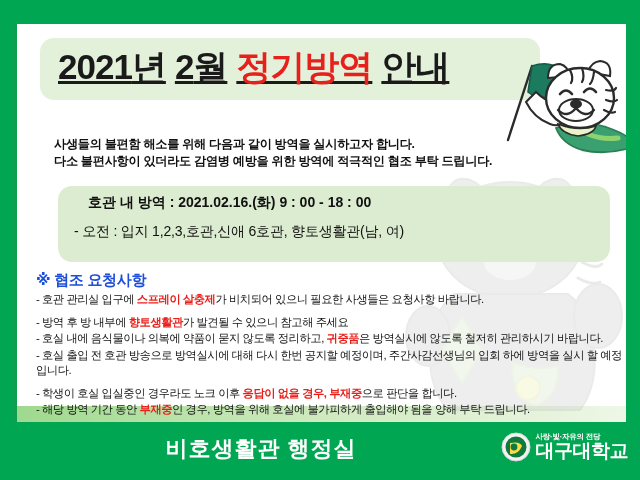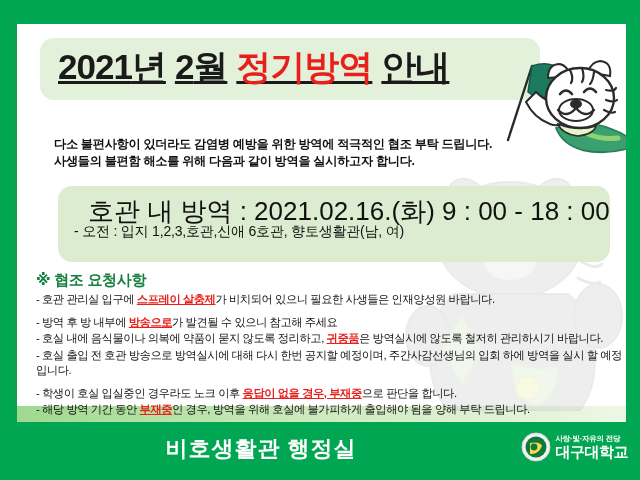--- a/index.html
+++ b/index.html
@@ -91,22 +91,22 @@
   .sched-box {
     position: absolute;
     left: 44px; top: 162px;
     width: 552px; height: 76px;
     background: #dcecd0;
     border-radius: 14px;
   }
   .sched-head {
     position: absolute;
     left: 74px; top: 170px;
-    font-size: 26px;
-    font-weight: normal;
+    font-size: 14px;
+    font-weight: bold;
     color: #111;
     letter-spacing: 0px;
     white-space: nowrap;
   }
   .sched-lines {
     position: absolute;
     left: 60px; top: 198px;
     font-size: 14px;
     font-weight: normal;
     line-height: 19px;
@@ -114,38 +114,38 @@
     letter-spacing: -0.2px;
     white-space: nowrap;
   }
 
   
   .req-head {
     position: absolute;
     left: 22px; top: 247px;
     font-size: 15px;
     font-weight: bold;
-    color: #15803d;
+    color: #1d4ed8;
     letter-spacing: -0.3px;
   }
   .req-list {
     position: absolute;
     left: 22px; top: 268px;
     width: 588px;
   }
   .req-item {
     font-size: 11.3px;
     line-height: 15.2px;
     color: #111;
     letter-spacing: -0.45px;
     margin-bottom: 1px;
     white-space: nowrap;
   }
   .req-item.wrap { white-space: normal; }
-  .req-item .red { color: #e8201b; font-weight: bold; text-decoration: underline; }
+  .req-item .red { color: #e8201b; font-weight: bold; }
   .gap { height: 7px; }
 
   
   .footer-title {
     position: absolute;
     left: 0; top: 434px;
     width: 640px;
     text-align: center;
     font-size: 22px;
     font-weight: bold;
@@ -163,21 +163,21 @@
   .logo-emblem { width: 30px; height: 30px; flex: 0 0 auto; }
   .logo-texts { line-height: 1.05; }
   .logo-tag {
     font-size: 7.5px;
     color: #ffffff;
     font-weight: bold;
     letter-spacing: -0.2px;
     margin-bottom: 1px;
   }
   .logo-name {
-    font-size: 15px;
+    font-size: 19px;
     color: #ffffff;
     font-weight: bold;
     letter-spacing: -0.5px;
   }
 </style>
 </head>
 <body>
 
 <div id="poster">
 
@@ -249,35 +249,35 @@
         <path d="M102 28 q-1 9 -4 12"></path>
         <path d="M114 46 q8 2 10 -2"></path>
         <path d="M114 56 q8 3 11 0"></path>
         <path d="M112 66 q7 4 11 2"></path>
       </g>
 
       <path d="M66 80 q20 8 38 2 q-2 8 -18 10 q-16 -2 -20 -12 z" fill="#e9f3c9" stroke="#2b2b2b" stroke-width="1.6"></path>
     </svg>
 
     <div class="intro">
+      <div>사생들의 불편함 해소를 위해 다음과 같이 방역을 실시하고자 합니다.</div>
       <div>다소 불편사항이 있더라도 감염병 예방을 위한 방역에 적극적인 협조 부탁 드립니다.</div>
-      <div>사생들의 불편함 해소를 위해 다음과 같이 방역을 실시하고자 합니다.</div>
     </div>
 
     <div class="sched-box"></div>
     <div class="sched-head">호관 내 방역 : 2021.02.16.(화) 9 : 00 - 18 : 00</div>
     <div class="sched-lines">
       <div>- 오전 : 입지 1,2,3,호관,신애 6호관, 향토생활관(남, 여)</div>
     </div>
 
     <div class="req-head">※ 협조 요청사항</div>
     <div class="req-list" id="req-list">
-        <div class="req-item"><span>- 호관 관리실 입구에 </span><span class="red">스프레이 살충제</span><span>가 비치되어 있으니 필요한 사생들은 인재양성원 바랍니다.</span></div>
+        <div class="req-item"><span>- 호관 관리실 입구에 </span><span class="red">스프레이 살충제</span><span>가 비치되어 있으니 필요한 사생들은 요청사항 바랍니다.</span></div>
         <div class="gap"></div>
-        <div class="req-item"><span>- 방역 후 방 내부에 </span><span class="red">방송으로</span><span>가 발견될 수 있으니 참고해 주세요</span></div>
+        <div class="req-item"><span>- 방역 후 방 내부에 </span><span class="red">향토생활관</span><span>가 발견될 수 있으니 참고해 주세요</span></div>
         <div class="req-item"><span>- 호실 내에 음식물이나 의복에 약품이 묻지 않도록 정리하고, </span><span class="red">귀중품</span><span>은 방역실시에 않도록 철저히 관리하시기 바랍니다.</span></div>
         <div class="req-item wrap"><span>- 호실 출입 전 호관 방송으로 방역실시에 대해 다시 한번 공지할 예정이며, 주간사감선생님의 입회 하에 방역을 실시 할 예정입니다.</span></div>
         <div class="gap"></div>
         <div class="req-item"><span>- 학생이 호실 입실중인 경우라도 노크 이후 </span><span class="red">응답이 없을 경우, 부재중</span><span>으로 판단을 합니다.</span></div>
         <div class="req-item"><span>- 해당 방역 기간 동안 </span><span class="red">부재중</span><span>인 경우, 방역을 위해 호실에 불가피하게 출입해야 됨을 양해 부탁 드립니다.</span></div>
       </div>
   </div>
 
   <div class="footer-title">비호생활관 행정실</div>
   <div class="logo-wrap">

